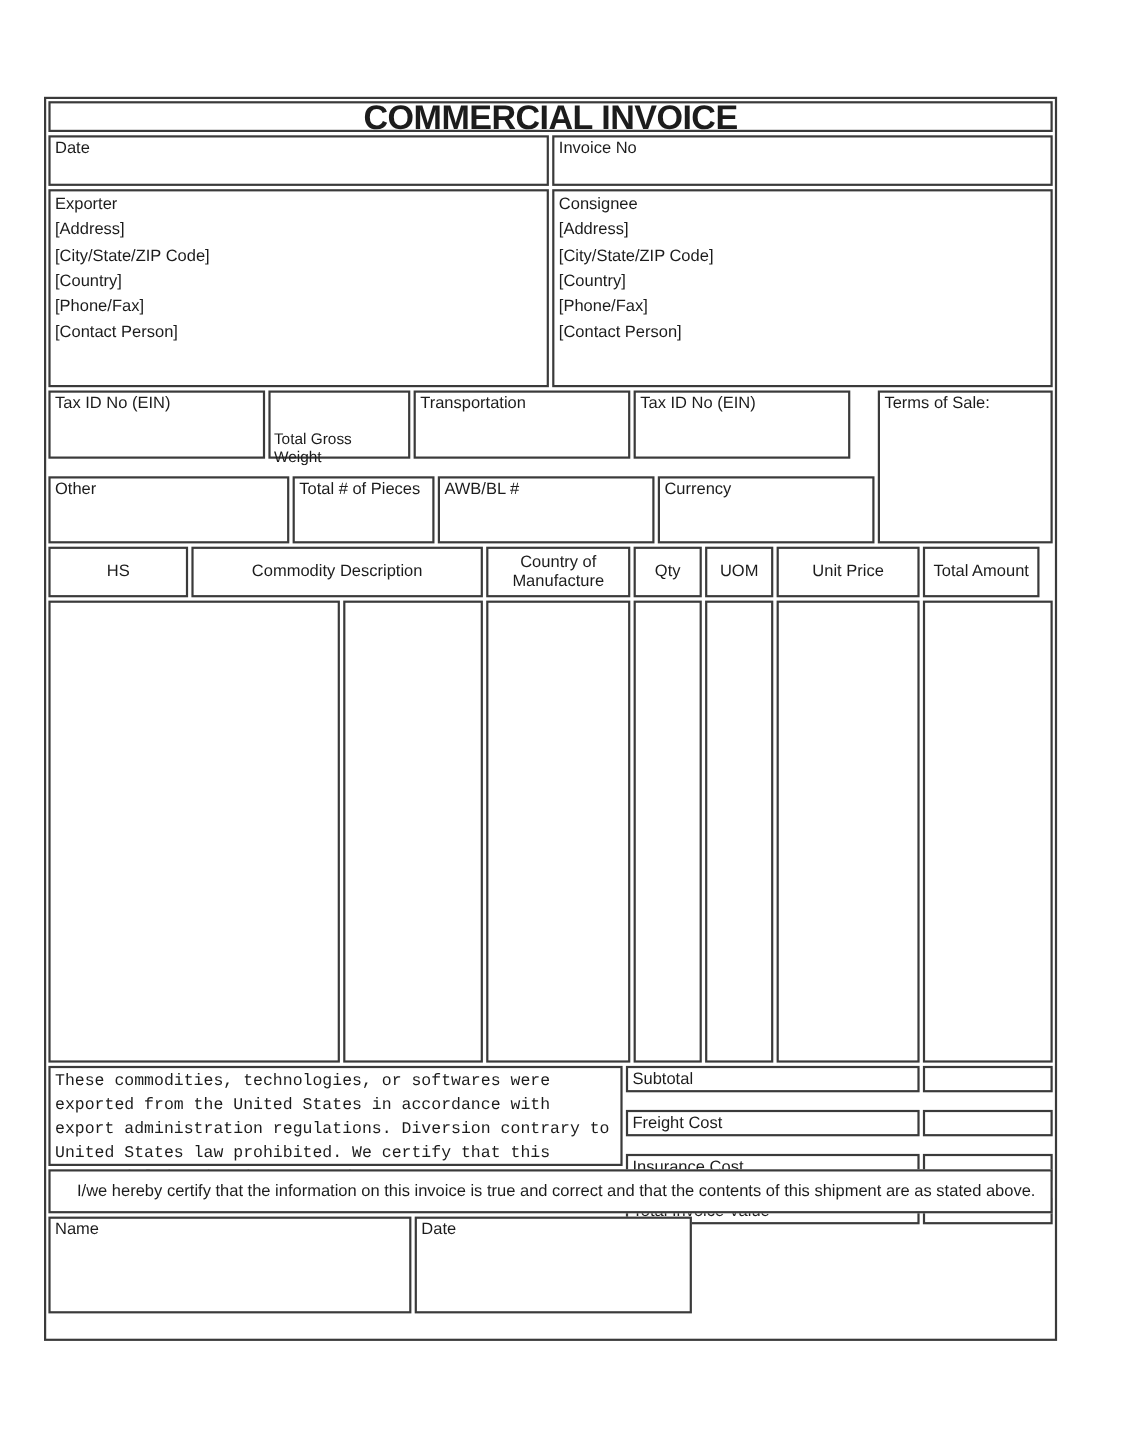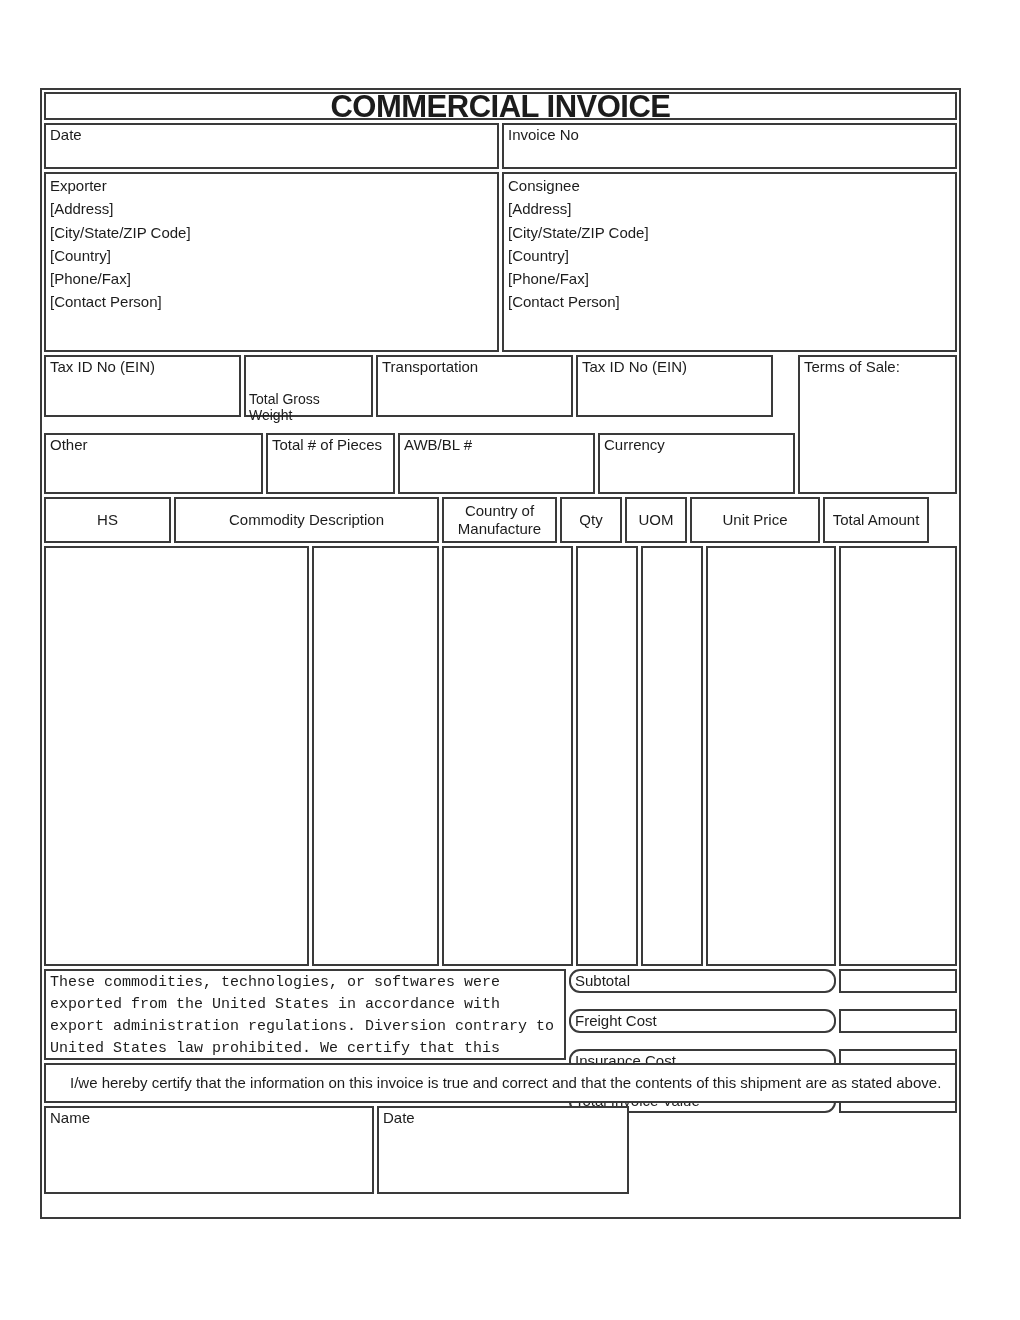--- a/index.html
+++ b/index.html
@@ -21,21 +21,21 @@
     overflow:visible;
   }
   .title-cell{
     height:28px;display:flex;align-items:center;justify-content:center;
     font-weight:bold;font-size:31px;letter-spacing:-0.5px;line-height:1;
   }
   .party-lines div{line-height:23.3px;}
   .hdr{display:flex;align-items:center;justify-content:center;text-align:center;line-height:18px;}
   .statement{line-height:22px;padding-top:1px;font-family:Liberation Mono, monospace;}
   .cert{display:flex;align-items:center;line-height:18px;padding-left:24px;}
-  .tot-label{display:flex;align-items:center;border-radius:11px;}
+  .tot-label{display:flex;align-items:center;}
   .clip-label{
     position:absolute;top:-10px;left:3px;width:96px;height:32px;
     overflow:hidden;line-height:16px;font-size:14px;z-index:3;margin-top:44px;
   }
 </style>
 </head>
 <body>
 
 <div class="doc">
 
@@ -103,21 +103,21 @@
       </div>
     </div>
     <div class="cell" style="width:164px;height:139px">
       <span>Terms of Sale:</span>
     </div>
   </div>
 
   <div class="row" style="height:46px">
     <div class="cell hdr" style="width:127px">HS</div>
     <div class="cell hdr" style="width:265px">Commodity Description</div>
-    <div class="cell hdr" style="width:115px">Country of Manufacture</div>
+    <div class="cell hdr" style="width:131px">Country of Manufacture</div>
     <div class="cell hdr" style="width:62px">Qty</div>
     <div class="cell hdr" style="width:62px">UOM</div>
     <div class="cell hdr" style="width:130px">Unit Price</div>
     <div class="cell hdr" style="width:106px">Total Amount</div>
   </div>
 
   <div class="row" style="height:420px">
     <div class="cell" style="width:265px"></div>
     <div class="cell" style="width:127px"></div>
     <div class="cell" style="width:131px"></div>

